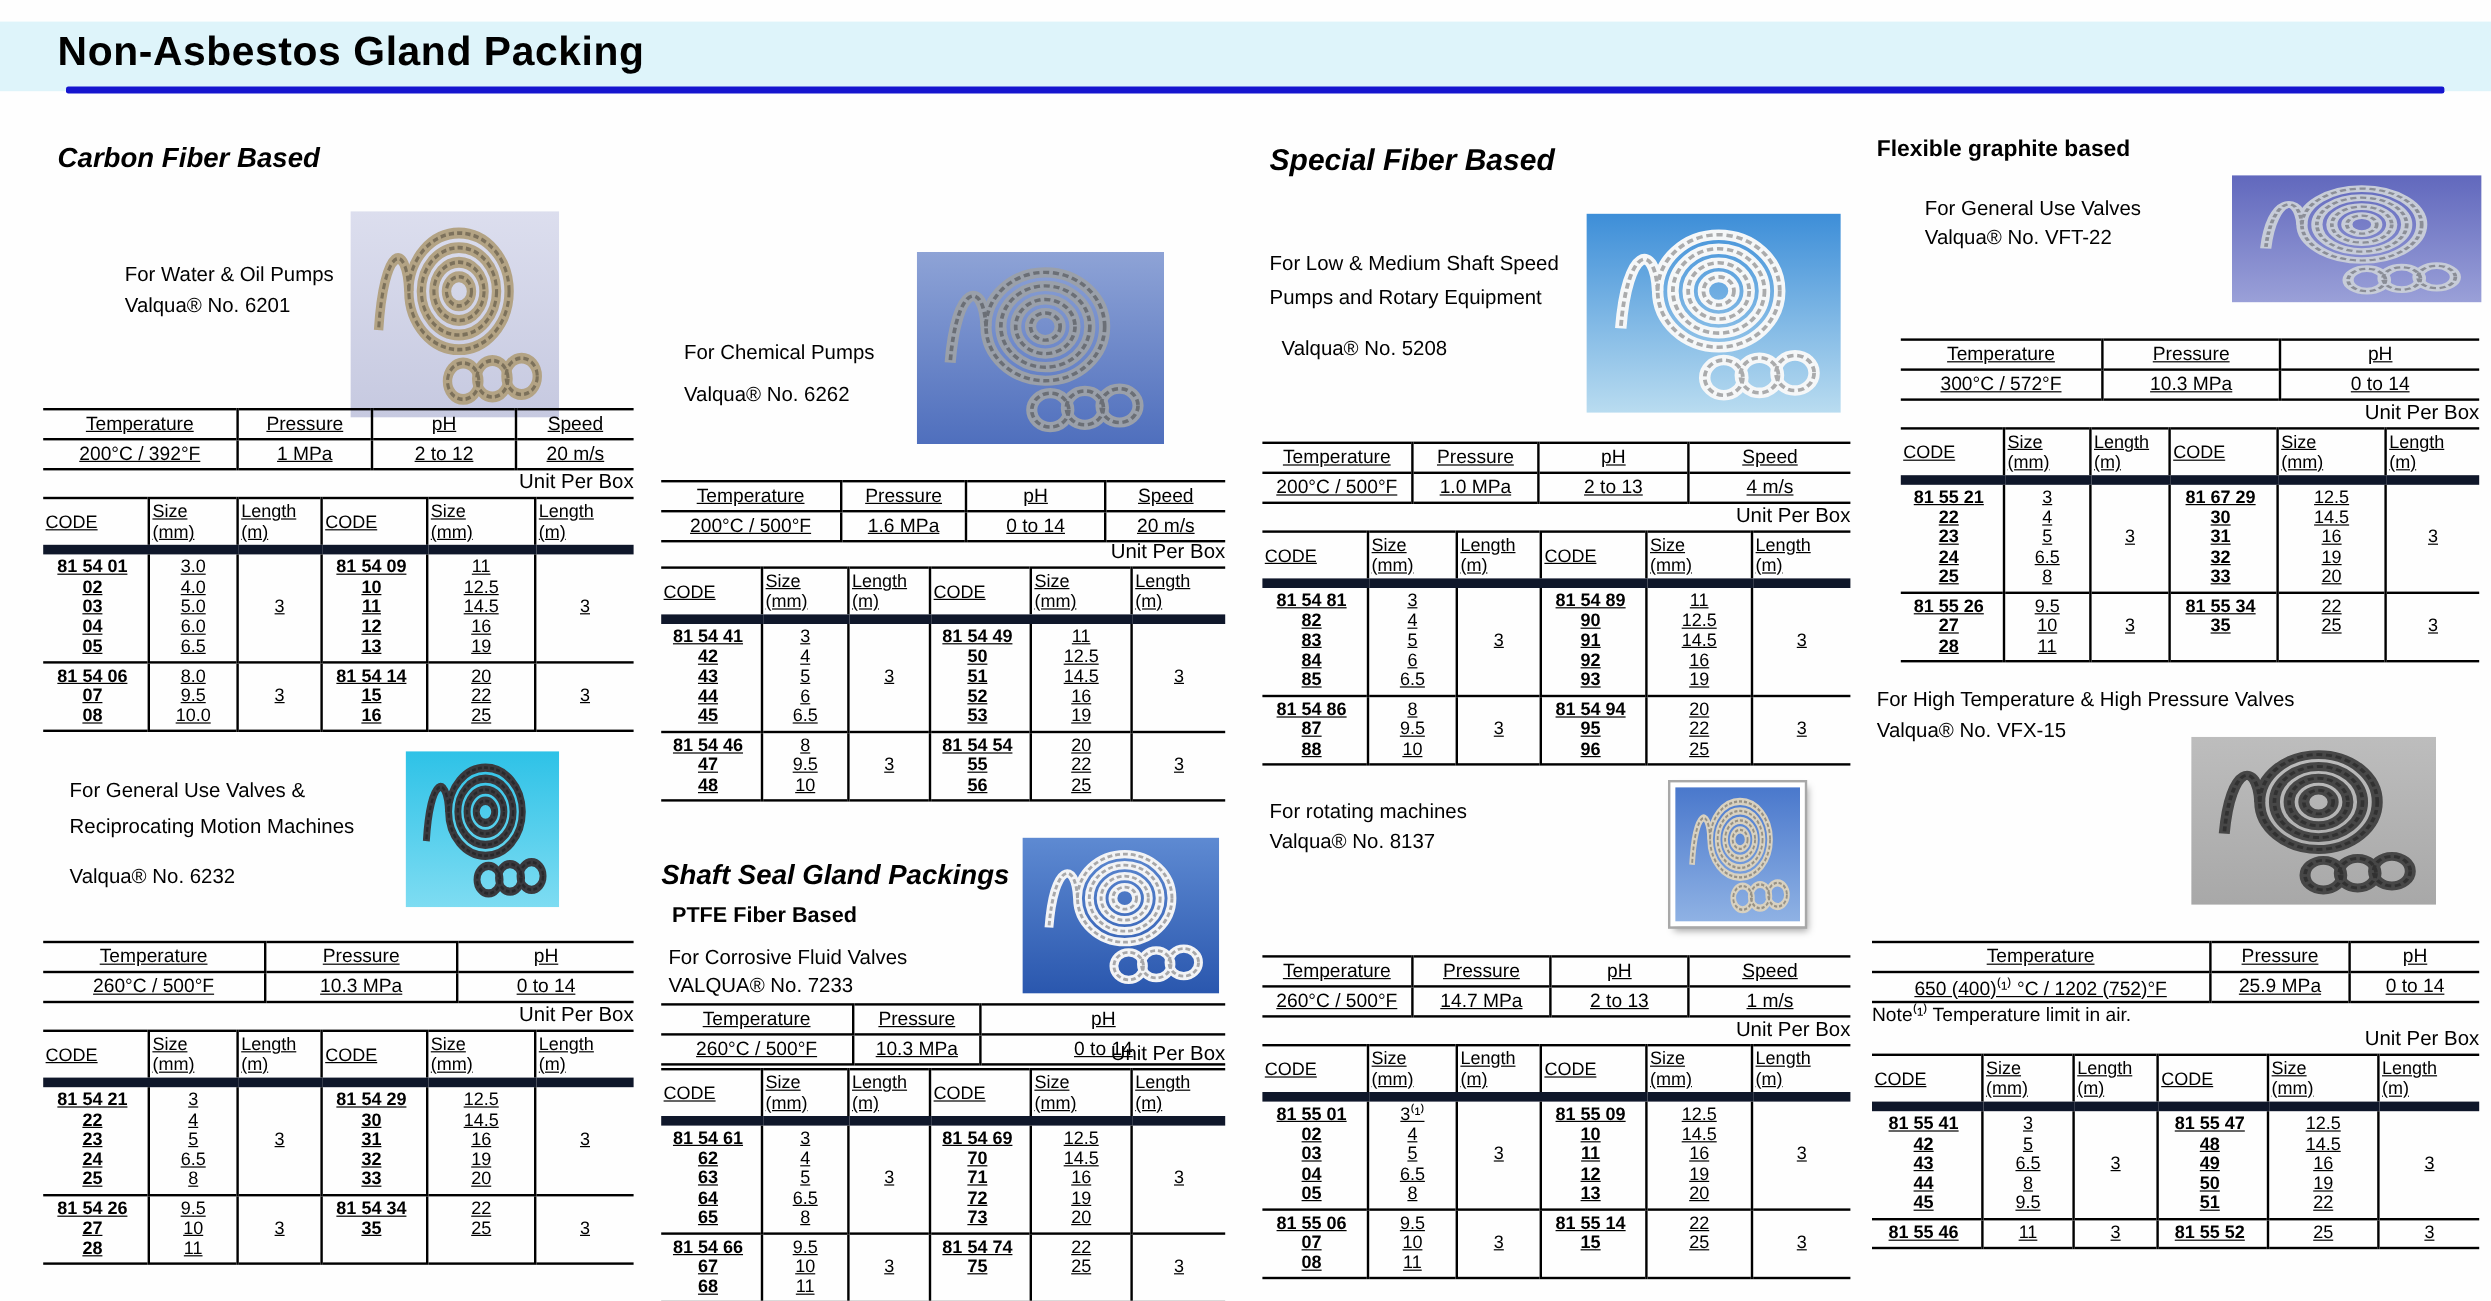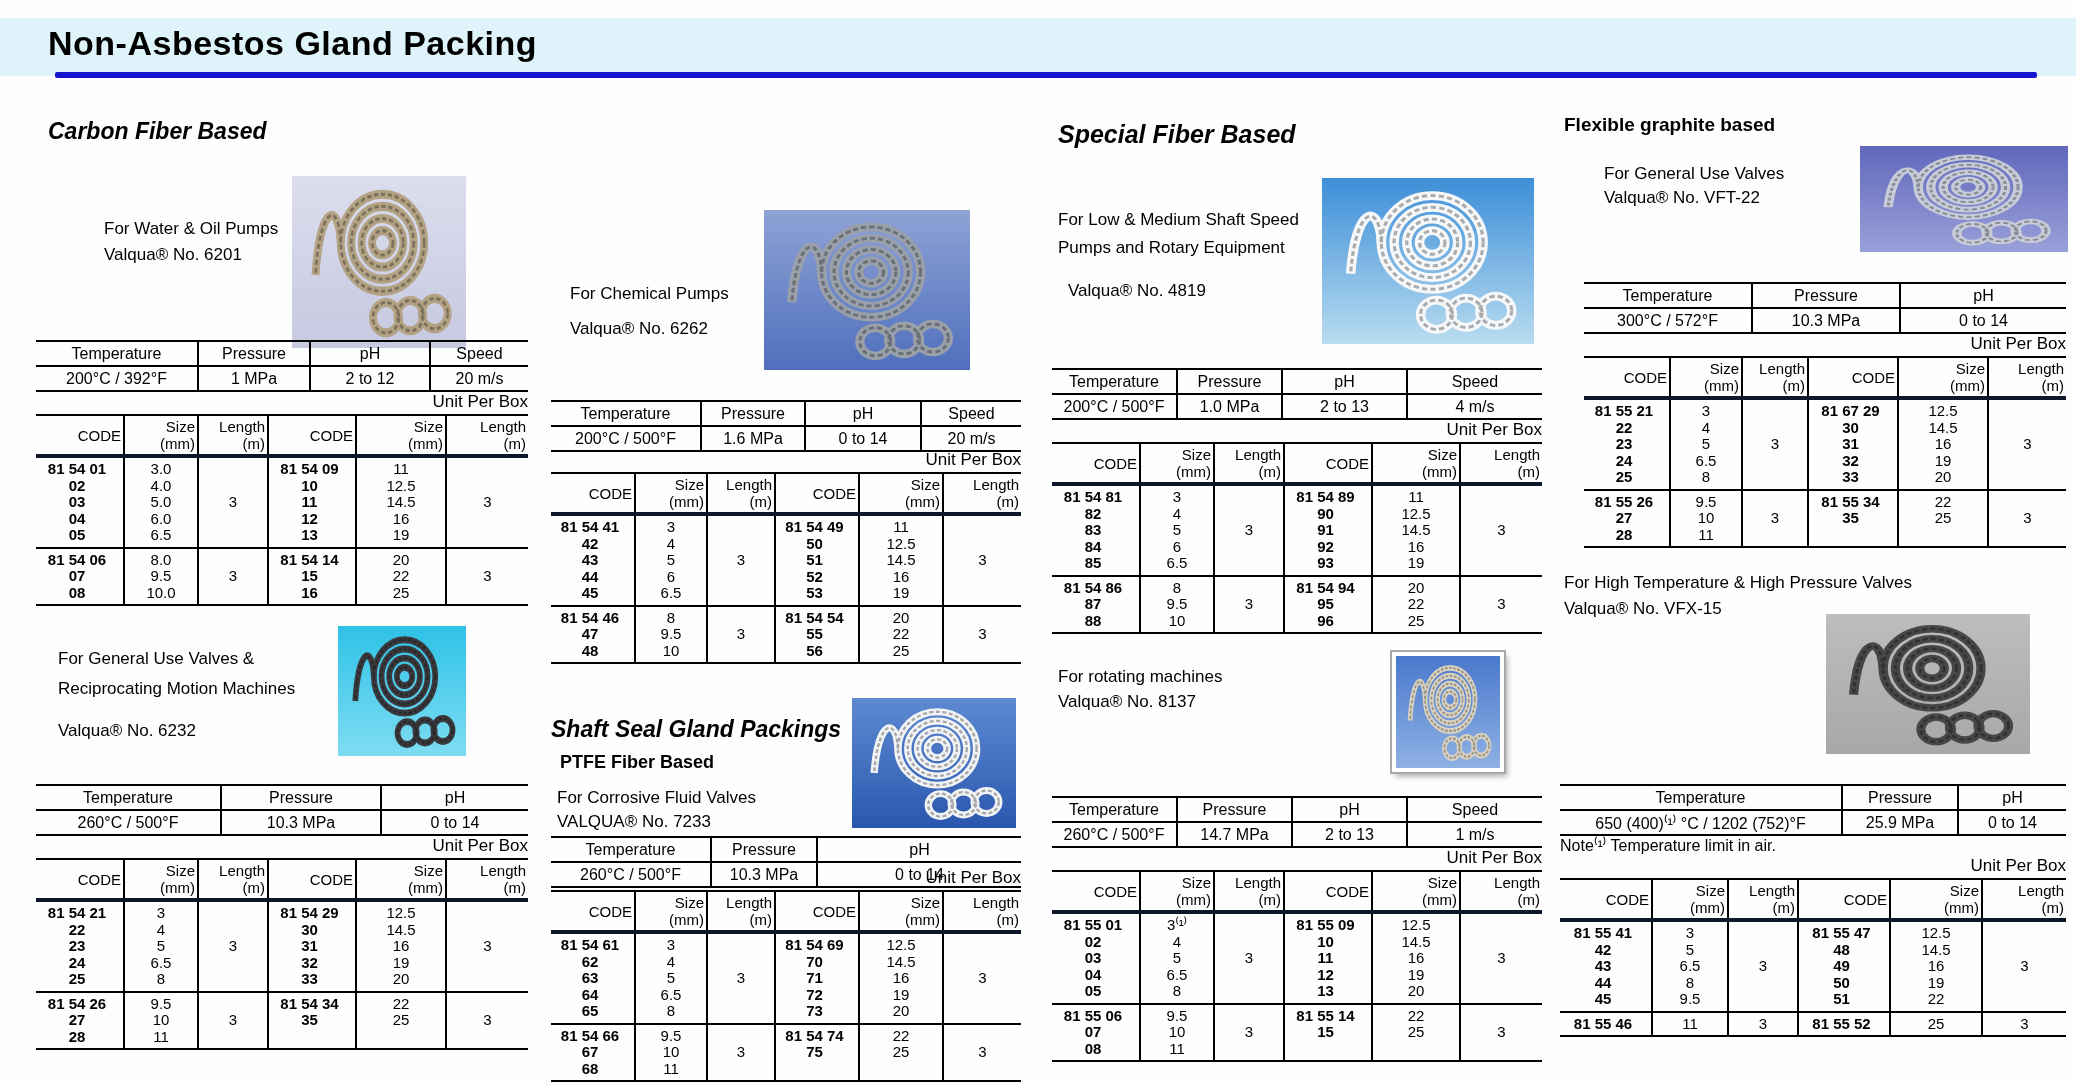--- a/index.html
+++ b/index.html
@@ -5,28 +5,28 @@
   html,body{margin:0;padding:0;}
   body{width:2076px;height:1084px;position:relative;background:#fefefe;color:#000;
        font-family:"Liberation Sans",sans-serif;overflow:hidden;}
   .banner{position:absolute;left:0;top:18px;width:2076px;height:58px;background:#def4fa;}
   .title{position:absolute;left:48px;top:24px;font-size:34px;font-weight:bold;letter-spacing:.5px;}
   .rule{position:absolute;left:55px;top:72px;width:1982px;height:6px;background:#1515cf;border-radius:2px;}
   .h1i{position:absolute;font-size:23px;font-weight:bold;font-style:italic;white-space:nowrap;}
   .h1b{position:absolute;font-size:19px;font-weight:bold;white-space:nowrap;}
   .desc{position:absolute;font-size:17px;line-height:26px;white-space:pre-line;}
   .upb{position:absolute;text-align:right;font-size:17px;}
-  table{position:absolute;border-collapse:collapse;table-layout:fixed;}
+  table{position:absolute;border-collapse:collapse;table-layout:fixed;text-decoration:underline;}
   .spec{font-size:16px;}
   .spec th,.spec td{border-left:2px solid #000;text-align:center;font-weight:normal;height:23px;padding:0 4px;overflow:hidden;white-space:nowrap;}
   .spec th:first-child,.spec td:first-child{border-left:none;}
   .spec tr{border-bottom:2px solid #000;}
   .spec tr:first-child{border-top:2px solid #000;}
   .ct{font-size:15px;border-top:2px solid #000;}
-  .ct th{font-weight:normal;text-align:right;border-left:2px solid #000;border-bottom:4px solid #0f172a;padding:2px 2px;line-height:17px;white-space:pre-line;}
+  .ct th{font-weight:normal;text-align:left;border-left:2px solid #000;border-bottom:8px solid #0f172a;padding:2px 2px;line-height:17px;white-space:pre-line;}
   .ct td{border-left:2px solid #000;padding:3px 4px;vertical-align:top;line-height:16.5px;white-space:pre-line;}
   .ct th:first-child,.ct td:first-child{border-left:none;}
   .ct tr.band{border-bottom:2px solid #000;}
   .ct td.codes{text-align:center;font-weight:bold;padding-right:9px;}
   .ct td.sizes{text-align:center;}
   .ct td.len{text-align:center;vertical-align:middle;}
   .photo{position:absolute;display:block;}
   .framed{border:4px solid #fff;outline:2px solid #a8a8a8;box-shadow:3px 4px 6px rgba(0,0,0,.35);}
   .note{position:absolute;font-size:16px;white-space:nowrap;}
 </style>
@@ -466,21 +466,21 @@
   <td class="sizes">22
 25</td>
   <td class="len">3</td>
 </tr>
 </tbody>
   </table>
 
 <div class="h1i" style="left:1058px;top:120px;font-size:25px">Special Fiber Based</div>
 <div class="desc" style="left:1058px;top:206px;line-height:28px">For Low &amp; Medium Shaft Speed
 Pumps and Rotary Equipment</div>
-<div class="desc" style="left:1068px;top:278px">Valqua® No. 4819</div>
+<div class="desc" style="left:1068px;top:278px">Valqua® No. 5208</div>
 <svg class="photo" style="left:1322px;top:178px;width:212px;height:166px" viewBox="0 0 200 170" preserveAspectRatio="none">
     <rect width="200" height="170" fill="url(#bg8132)"></rect>
     <use href="#coil" width="200" height="170" style="color:#f5f7f8"></use>
   </svg>
 
 <table class="spec" style="left:1052px;top:368px;width:490px">
 <colgroup>
       <col style="width:125px">
       <col style="width:105px">
       <col style="width:125px">

